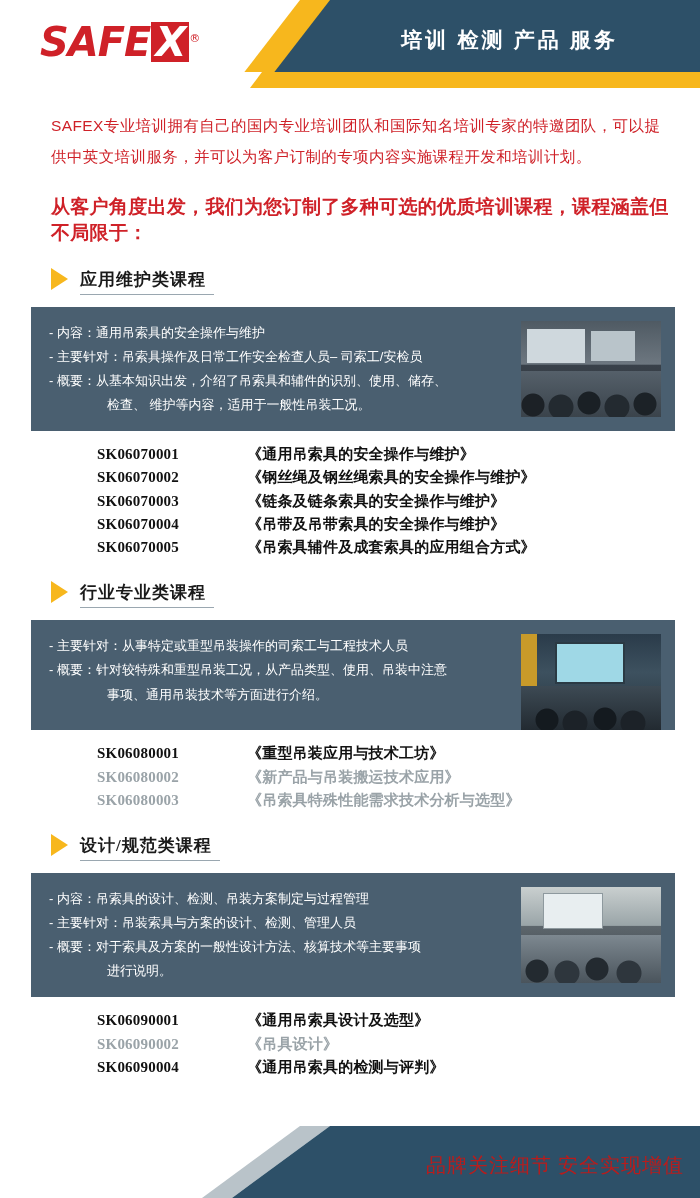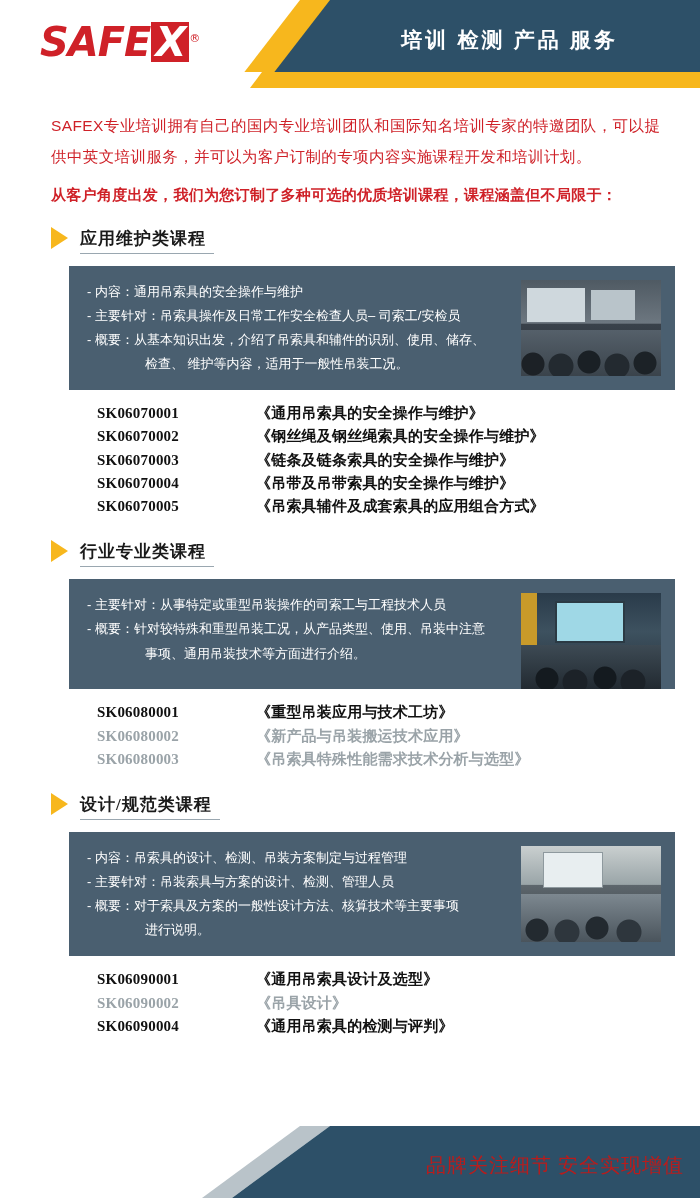--- a/index.html
+++ b/index.html
@@ -101,23 +101,23 @@
     width: 700px;
   }
   .intro {
     margin: 22px 38px 0 38px;
     color: #cf2128;
     font-size: 15.5px;
     line-height: 2.0;
     letter-spacing: 0.4px;
   }
   .intro2 {
-    margin: 14px 38px 0 38px;
+    margin: 22px 38px 0 38px;
     color: #cf2128;
-    font-size: 15px;
+    font-size: 19px;
     font-weight: bold;
     letter-spacing: 0.3px;
   }
 
   
   .sec-head {
     display: flex;
     margin: 22px 0 0 38px;
     position: relative;
   }
@@ -136,21 +136,21 @@
     letter-spacing: 1px;
     font-family: "Liberation Serif", "DejaVu Serif", serif;
     padding-bottom: 3px;
     border-bottom: 1.5px solid #9aa7b0;
     padding-right: 8px;
   }
 
   
   .panel {
     position: relative;
-    margin: 12px 38px 0 56px;
+    margin: 12px 38px 0 18px;
     background: #4a5f70;
     color: #ffffff;
     padding: 14px 7px 14px 18px;
     min-height: 110px;
   }
   .panel .rows {
     width: 470px;
   }
   .panel .row {
     font-size: 13px;
@@ -211,21 +211,21 @@
     display: flex;
     align-items: baseline;
     font-size: 15px;
     line-height: 1.55;
     color: #111111;
     font-weight: bold;
     font-family: "Liberation Serif", "DejaVu Serif", serif;
   }
   .course.dim { color: #9aa3a8; font-weight: bold; }
   .course .code { width: 150px; flex: none; letter-spacing: 0.2px; }
-  .course .name { letter-spacing: 0.2px; margin-left: 9px; }
+  .course .name { letter-spacing: 0.2px; }
 
   
   .footer {
     position: absolute;
     left: 0; bottom: 0;
     width: 700px;
     height: 72px;
   }
   .footer-blue {
     position: absolute;

